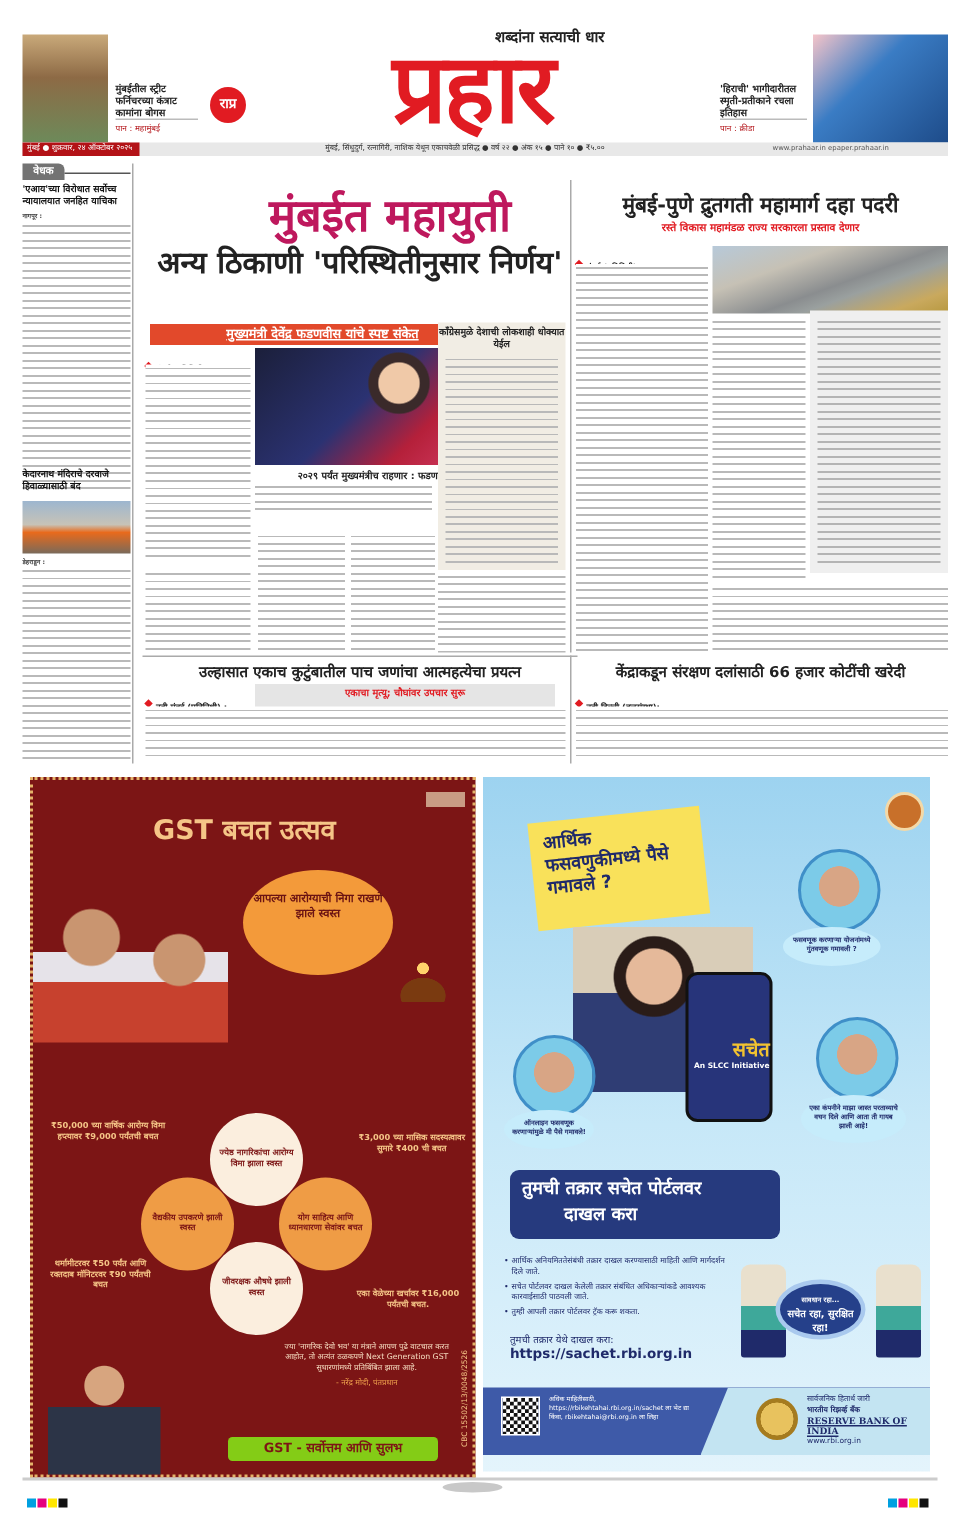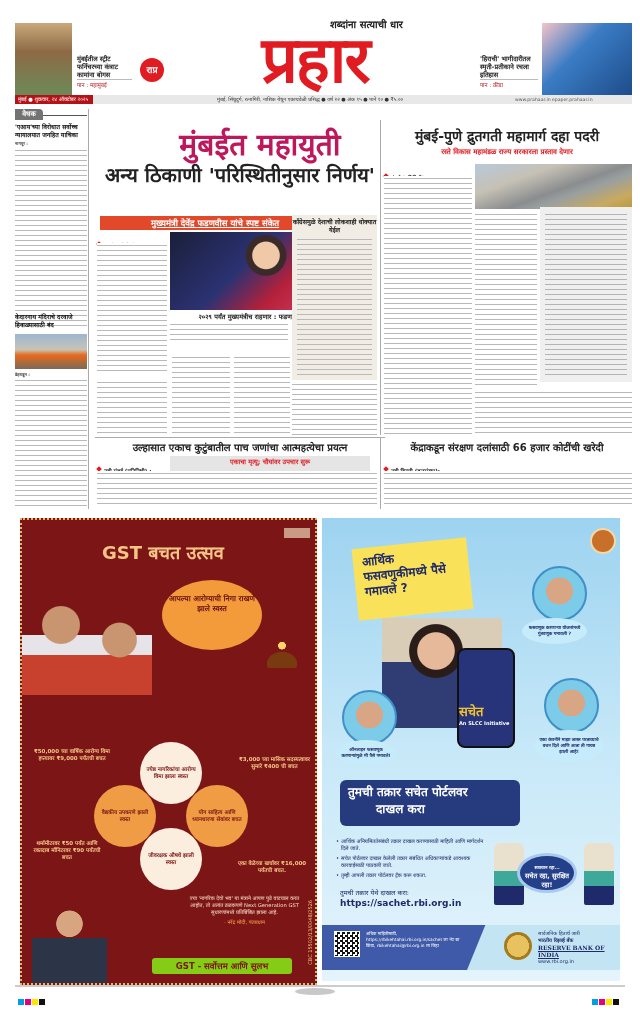--- a/index.html
+++ b/index.html
@@ -56,21 +56,21 @@
   .c-orange { background: #ef9c45; color: #7c1515; }
   .benefit { font-size: 5.5px; font-weight: bold; color: #f5c587; text-align: center; line-height: 7px; }
   .quote { left: 160px; top: 375px; width: 125px; font-size: 5.2px; color: #f6dcc0; text-align: center; line-height: 7px; }
   .modi { left: 10px; top: 380px; width: 75px; height: 85px; background: radial-gradient(circle at 50% 28%, #d7a57f 0 18%, transparent 19%), linear-gradient(180deg, transparent 0 45%, #2c3447 45% 100%); }
   .gst-footer { left: 130px; top: 438px; width: 140px; height: 16px; background: #84cc16; color: #7c1515; font-size: 8.5px; font-weight: bold; text-align: center; line-height: 16px; border-radius: 3px; }
   .cbc { left: 285px; top: 380px; font-size: 5px; color: #f5c587; writing-mode: vertical-rl; transform: rotate(180deg); }
   
   .rbi-ad { left: 322px; top: 518px; width: 298px; height: 463px; background: linear-gradient(180deg,#9dd3f0 0%,#c7e8f8 50%,#e4f4fc 100%); overflow: hidden; }
   .sticky { left: 33px; top: 25px; width: 115px; height: 72px; background: #f9e15a; transform: rotate(-6deg); color: #1f2a6a; font-size: 12px; font-weight: bold; line-height: 15px; padding: 7px 9px; }
   .woman { left: 60px; top: 100px; width: 120px; height: 110px; background: radial-gradient(circle at 45% 30%, #e5b99a 0 18%, #2a1c18 19% 26%, transparent 27%), linear-gradient(180deg,#d9cdb8 0 40%, #2f3d74 40% 100%); }
-  .phone { left: 135px; top: 130px; width: 58px; height: 100px; background: #27347a; border-radius: 8px; border: 2px solid #111; color: #f2c230; font-size: 13px; font-weight: bold; text-align: left; padding-top: 52px; }
+  .phone { left: 135px; top: 130px; width: 58px; height: 100px; background: #27347a; border-radius: 8px; border: 2px solid #111; color: #f2c230; font-size: 13px; font-weight: bold; text-align: right; padding-top: 40px; }
   .phone-sub { font-size: 5px; color: #fff; }
   .face-bubble { width: 55px; height: 55px; border-radius: 50%; background: radial-gradient(circle at 50% 45%, #d8a585 0 35%, #7ccbe8 36% 100%); border: 2px solid #3f8fc8; }
   .speech { font-size: 4.5px; font-weight: bold; color: #1f2a6a; text-align: center; line-height: 6px; background: #c6ecfb; border-radius: 50%; padding: 7px 4px; }
   .sachet-banner { left: 18px; top: 262px; width: 180px; height: 46px; background: #263a7e; color: #fff; font-size: 12px; font-weight: bold; border-radius: 6px; padding: 4px 8px; line-height: 17px; }
   .bullets { left: 14px; top: 320px; width: 155px; font-size: 5.2px; color: #1f2a6a; line-height: 7px; }
   .bullets li { list-style: none; margin-bottom: 3px; padding-left: 5px; position: relative; }
   .bullets li::before { content: "•"; position: absolute; left: 0; }
   .url-label { left: 18px; top: 370px; font-size: 6.5px; color: #1f2a6a; }
   .url { left: 18px; top: 380px; font-size: 9px; font-weight: bold; color: #1f2a6a; }
   .mascot { width: 30px; height: 62px; background: linear-gradient(180deg,#e9e0cd 0 45%, #3ea89a 45% 70%, #1f2a6a 70% 100%); border-radius: 6px 6px 2px 2px; }

